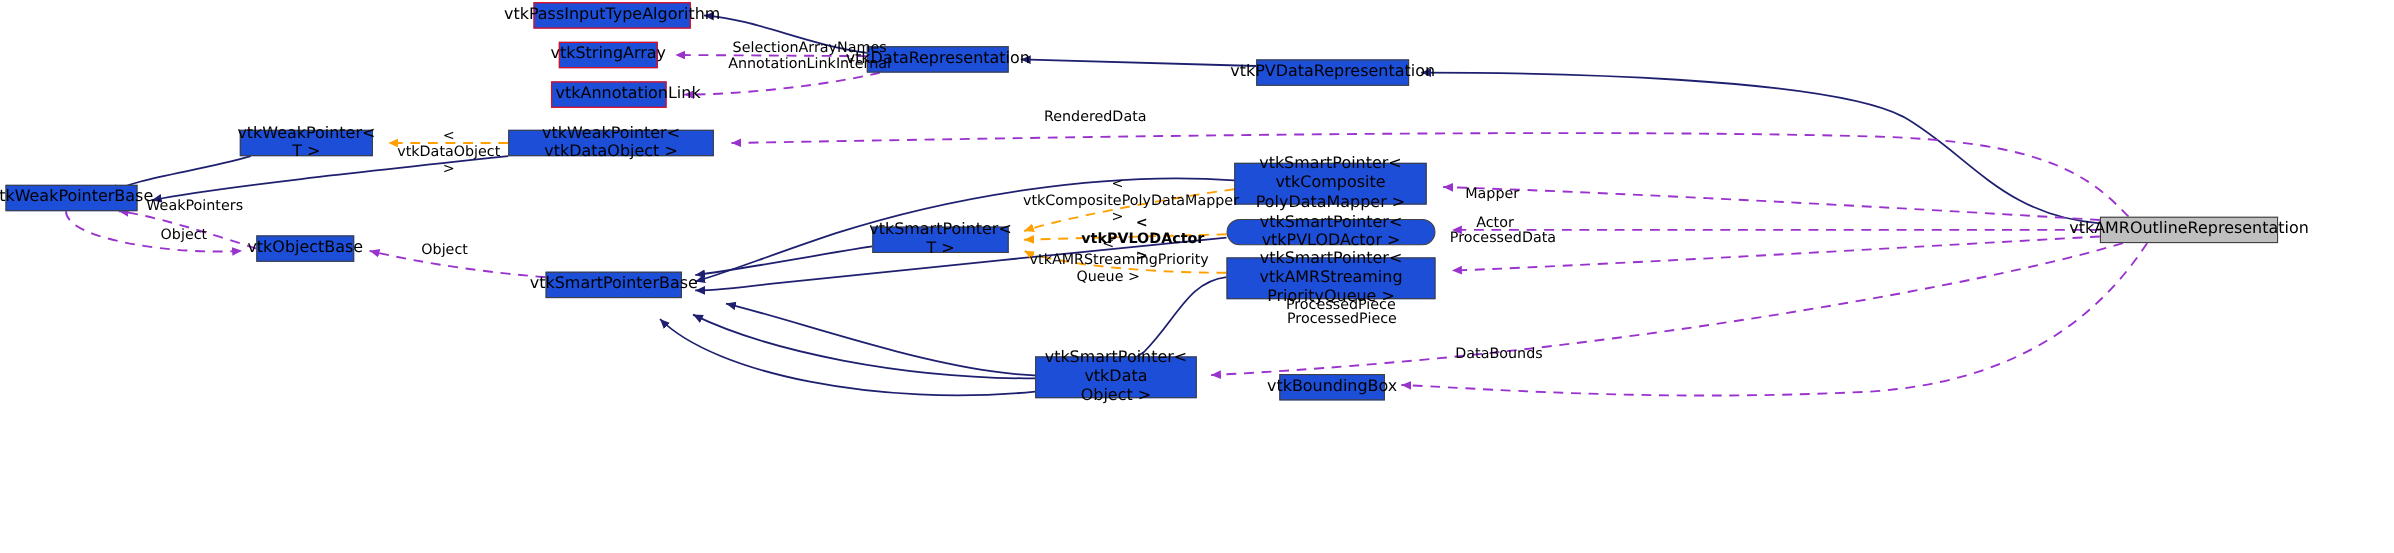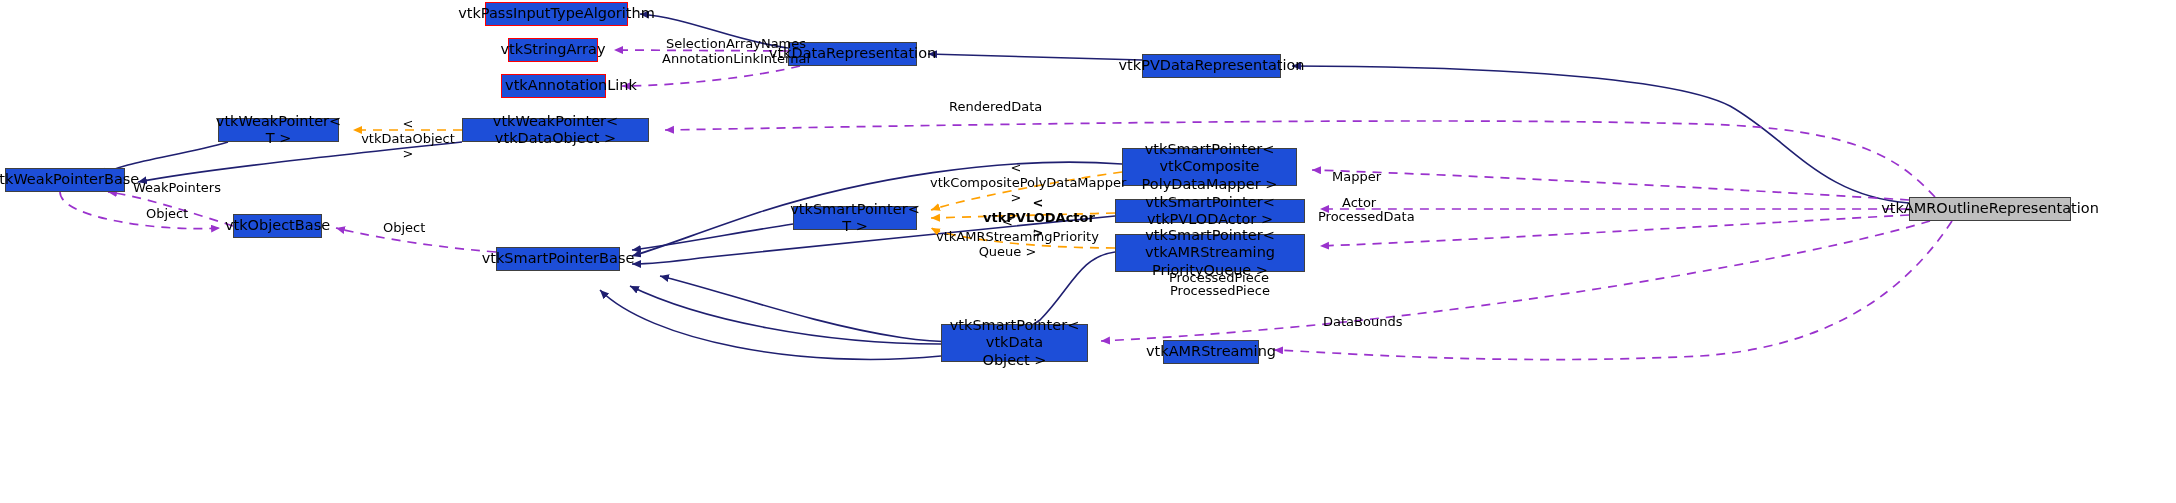--- a/index.html
+++ b/index.html
@@ -146,26 +146,26 @@
       <div class="node" style="left: 788px; top: 42px; width: 129px; height: 24px;">vtkDataRepresentation</div>
       <div class="node" style="left: 1142px; top: 54px; width: 139px; height: 24px;">vtkPVDataRepresentation</div>
       <div class="node" style="left: 218px; top: 118px; width: 121px; height: 24px;">vtkWeakPointer&lt; T &gt;</div>
       <div class="node" style="left: 462px; top: 118px; width: 187px; height: 24px;">vtkWeakPointer&lt; vtkDataObject &gt;</div>
       <div class="node" style="left: 5px; top: 168px; width: 120px; height: 24px;">vtkWeakPointerBase</div>
       <div class="node" style="left: 233px; top: 214px; width: 89px; height: 24px;">vtkObjectBase</div>
       <div class="node" style="left: 496px; top: 247px; width: 124px; height: 24px;">vtkSmartPointerBase</div>
       <div class="node" style="left: 793px; top: 206px; width: 124px; height: 24px;">vtkSmartPointer&lt; T &gt;</div>
       <div class="node" style="left: 1122px; top: 148px; width: 175px; height: 38px;">vtkSmartPointer&lt; vtkComposite
 PolyDataMapper &gt;</div>
-      <div class="node" style="left: 1115px; top: 199px; width: 190px; height: 24px;">vtkSmartPointer&lt; vtkPVLODActor &gt;</div>
+      <div class="node" style="left: 1115px; top: 199px; width: 190px; height: 24px; border-radius: 12px;">vtkSmartPointer&lt; vtkPVLODActor &gt;</div>
       <div class="node" style="left: 1115px; top: 234px; width: 190px; height: 38px;">vtkSmartPointer&lt; vtkAMRStreaming
 PriorityQueue &gt;</div>
       <div class="node" style="left: 941px; top: 324px; width: 147px; height: 38px;">vtkSmartPointer&lt; vtkData
 Object &gt;</div>
-      <div class="node" style="left: 1163px; top: 340px; width: 96px; height: 24px;">vtkAMRStreaming</div>
+      <div class="node" style="left: 1163px; top: 340px; width: 96px; height: 24px;">vtkBoundingBox</div>
       <div class="node highlight" style="left: 1909px; top: 197px; width: 162px; height: 24px;">vtkAMROutlineRepresentation</div>
     </div>
   <div id="labels-layer">
       <div class="edge-label" style="left: 666px; top: 37px; width: 110px;">SelectionArrayNames</div>
       <div class="edge-label" style="left: 662px; top: 52px; width: 118px; text-align: center;">AnnotationLinkInternal</div>
       <div class="edge-label" style="left: 949px; top: 100px; width: 80px;">RenderedData</div>
       <div class="edge-label tmpl" style="left: 930px; top: 161px; width: 172px;">&lt; vtkCompositePolyDataMapper &gt;</div>
       <div class="edge-label tmpl" style="left: 983px; top: 196px; width: 110px; font-weight: bold;">&lt; vtkPVLODActor &gt;</div>
       <div class="edge-label tmpl" style="left: 936px; top: 215px; width: 143px;">&lt; vtkAMRStreamingPriority
 Queue &gt;</div>

